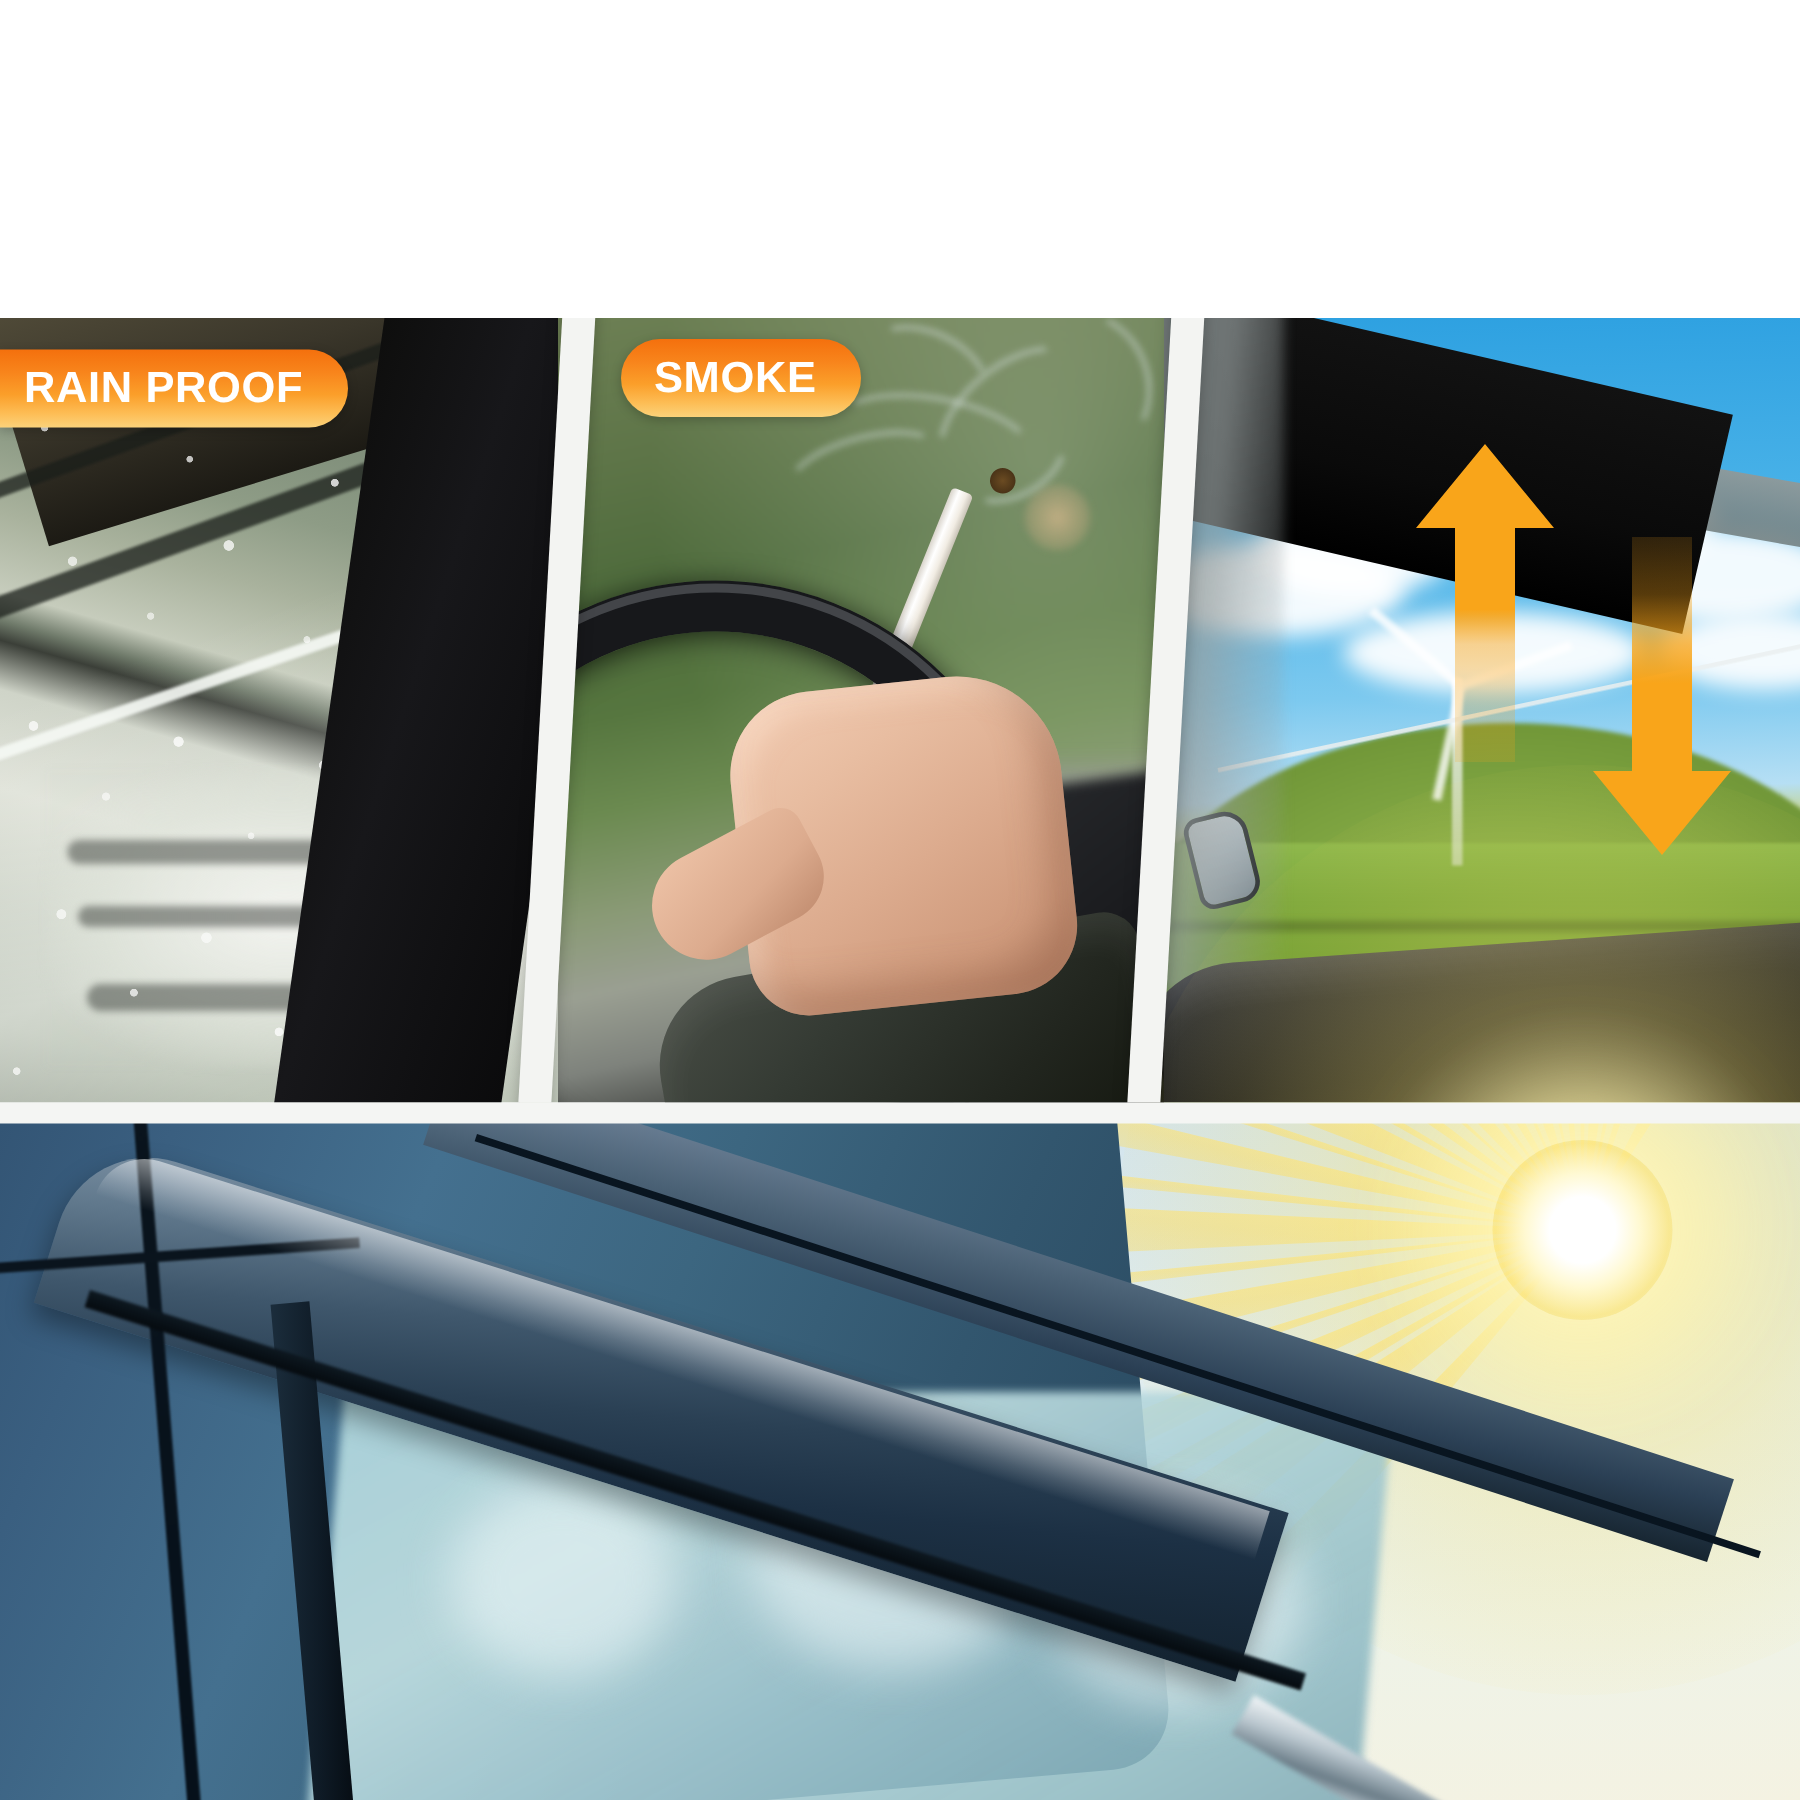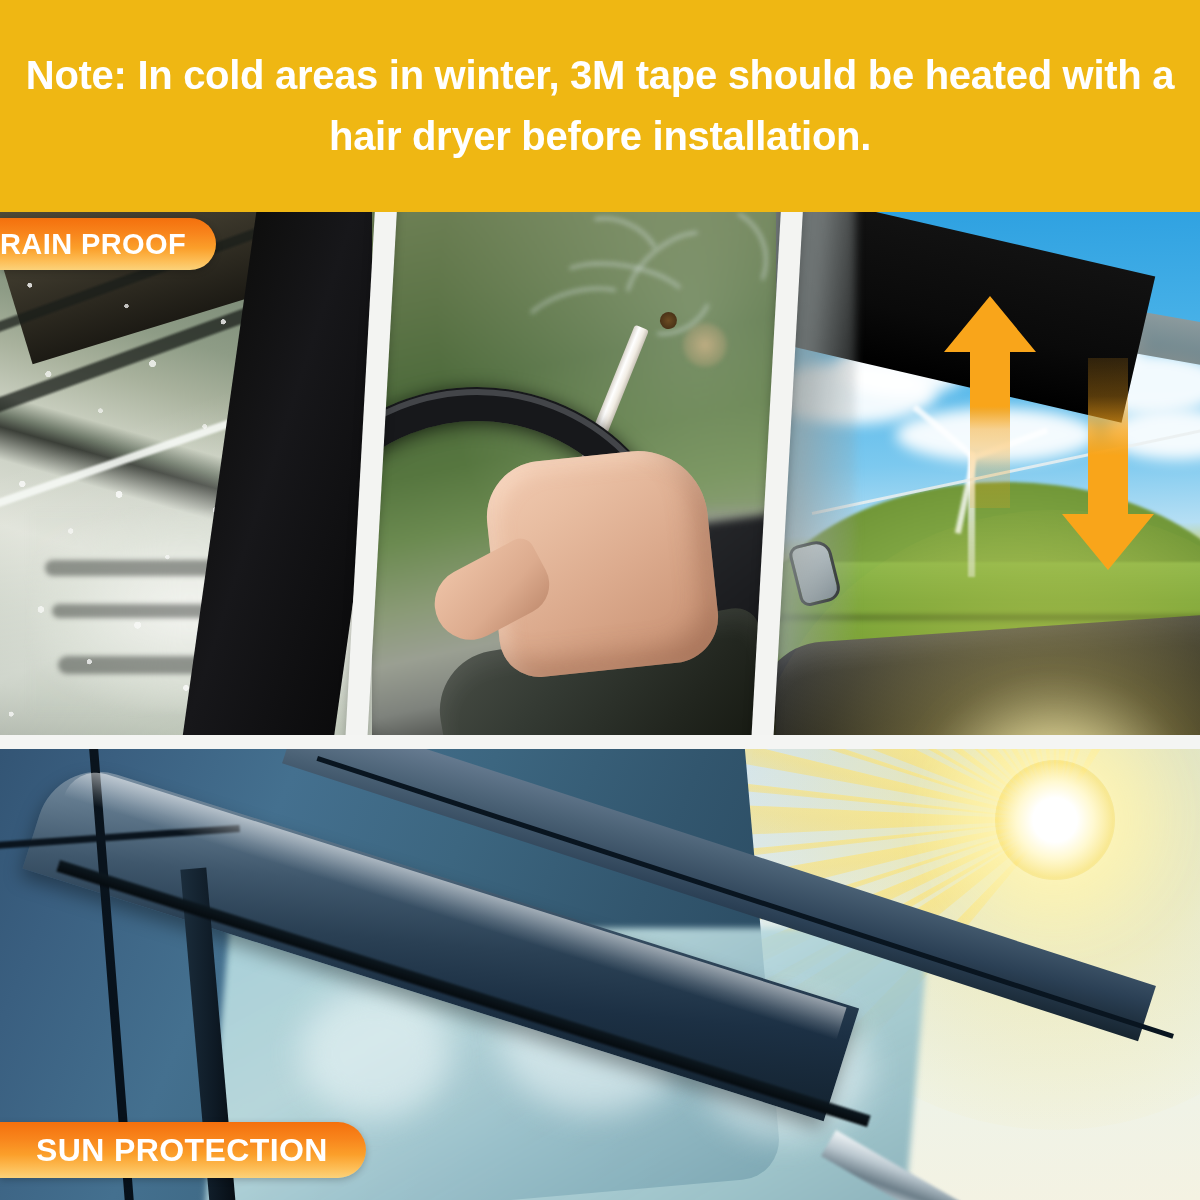--- a/index.html
+++ b/index.html
@@ -270,21 +270,21 @@
     background: linear-gradient(180deg,#f4700d 0%, #f8851c 30%, #fb9f2a 58%, #fdbd55 82%, #fbd27a 100%);
     border-radius: 0 30px 30px 0;
     color: #ffffff;
     font-weight: bold;
     font-size: 29px;
     letter-spacing: .4px;
     padding-right: 30px;
     box-shadow: 0 2px 7px rgba(0,0,0,.22);
     white-space: nowrap;
   }
-  .badge-rain { left: 0; top: 218px; }
+  .badge-rain { left: 0; top: 233px; padding-left: 16px; }
   .badge-smoke { left: 414px; top: 226px; padding-left: 22px; border-radius: 30px 30px 30px 30px; }
   .badge-vent { left: 836px; top: 226px; padding-left: 22px; border-radius: 30px 0 0 30px; padding-right: 18px;}
   .badge-sun {
     left: 0; top: 1122px; height: 56px; font-size: 32px;
     padding-left: 36px; padding-right: 38px; border-radius: 0 34px 34px 0;
   }
 
   
   .bottom-panel {
     position: absolute; left: 0; top: 748px; width: 1200px; height: 452px;
@@ -383,23 +383,20 @@
   
   .seam-h {
     position: absolute; left: 0; width: 1200px; background: #f4f5f3; z-index: 25;
   }
 </style>
 </head>
 <body>
 
 <div class="page">
 
-  <div class="note-banner">
-    <div class="note-text">Note: In cold areas in winter, 3M tape should be heated with a hair dryer before installation.</div>
-  </div>
 
   <div class="photo-row">
 
     <div class="panel panel-rain">
       <div class="rain-bg"></div>
       <div class="rain-roof"></div>
 
       <div class="rain-glassline" style="left:-30px; top:120px; width:440px; height:10px; transform:rotate(-20deg); transform-origin:left top;"></div>
       <div class="rain-glassline" style="left:-30px; top:196px; width:460px; height:14px; transform:rotate(-20deg); transform-origin:left top;"></div>
       <div class="rain-glassline" style="left:-40px; top:300px; width:470px; height:8px; transform:rotate(-19deg); transform-origin:left top; background:rgba(245,248,244,.9);"></div>
@@ -494,20 +491,23 @@
       </div>
     </div>
 
     <div class="divider div-1"></div>
     <div class="divider div-2"></div>
   </div>
 
   <div class="badge badge-rain">
     <span>RAIN PROOF</span>
   </div>
+  <div class="badge badge-smoke">
+    <span>SMOKE</span>
+  </div>
 
   <div class="seam-h" style="top:735px; height:14px;"></div>
 
   <div class="bottom-panel">
     <div class="sun-sky"></div>
 
     <svg class="sun-rays" viewBox="0 0 1200 452">
       <defs>
         <linearGradient id="rayG" x1="1" y1="0" x2="0" y2="1">
           <stop offset="0%" stop-color="#fff6b8" stop-opacity="0.95"></stop>
@@ -614,17 +614,14 @@
     <div class="roof-rail-line"></div>
     <div class="visor"></div>
     <div class="visor-gloss"></div>
     <div class="visor-edge"></div>
   </div>
 
   <div class="sun-glow"></div>
   <div class="sun-core"></div>
   <div class="chrome-strip"></div>
 
-  <div class="badge badge-sun">
-    <span>SUN PROTECTION</span>
-  </div>
 
 </div>
 
 </body></html>

